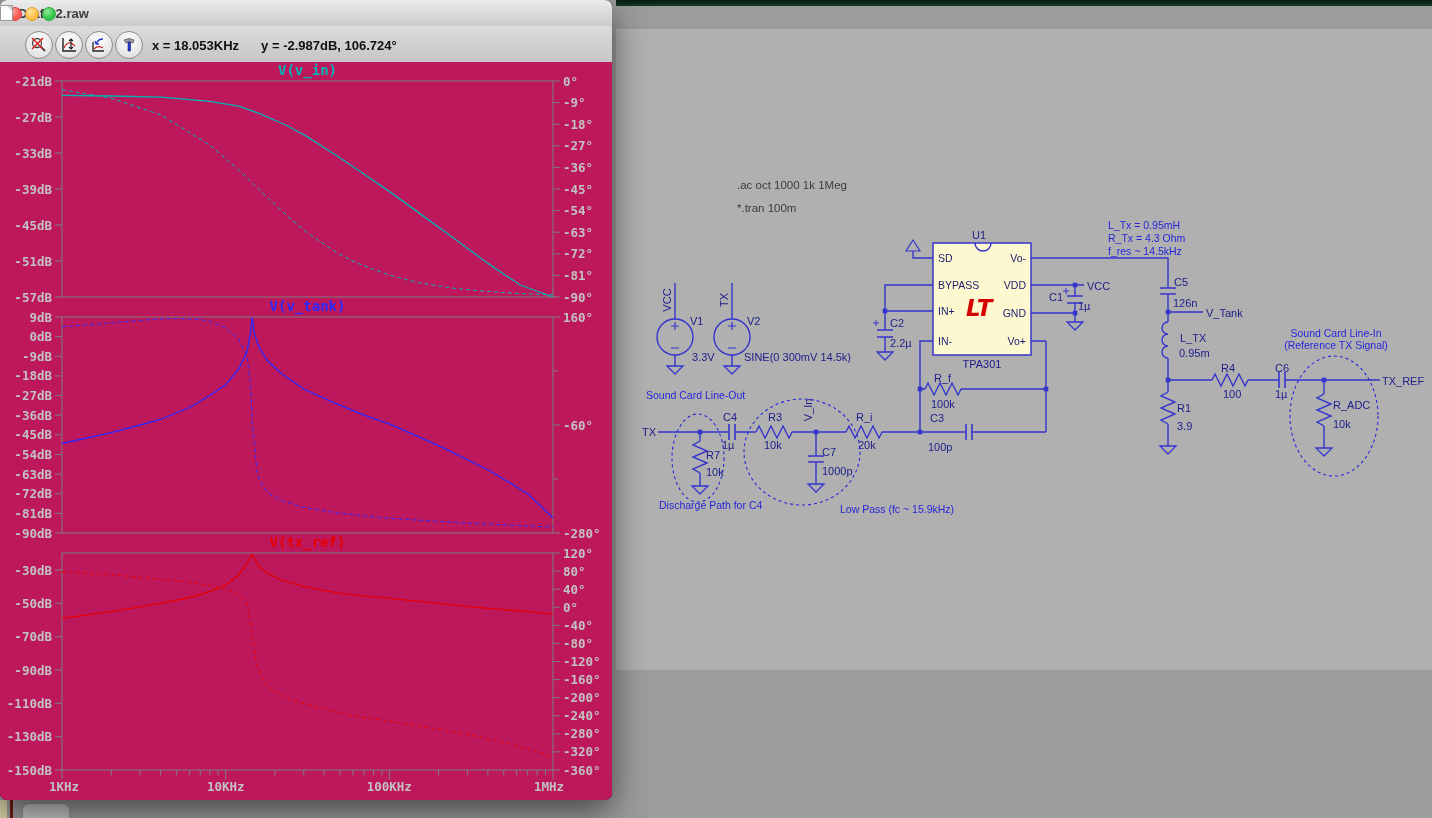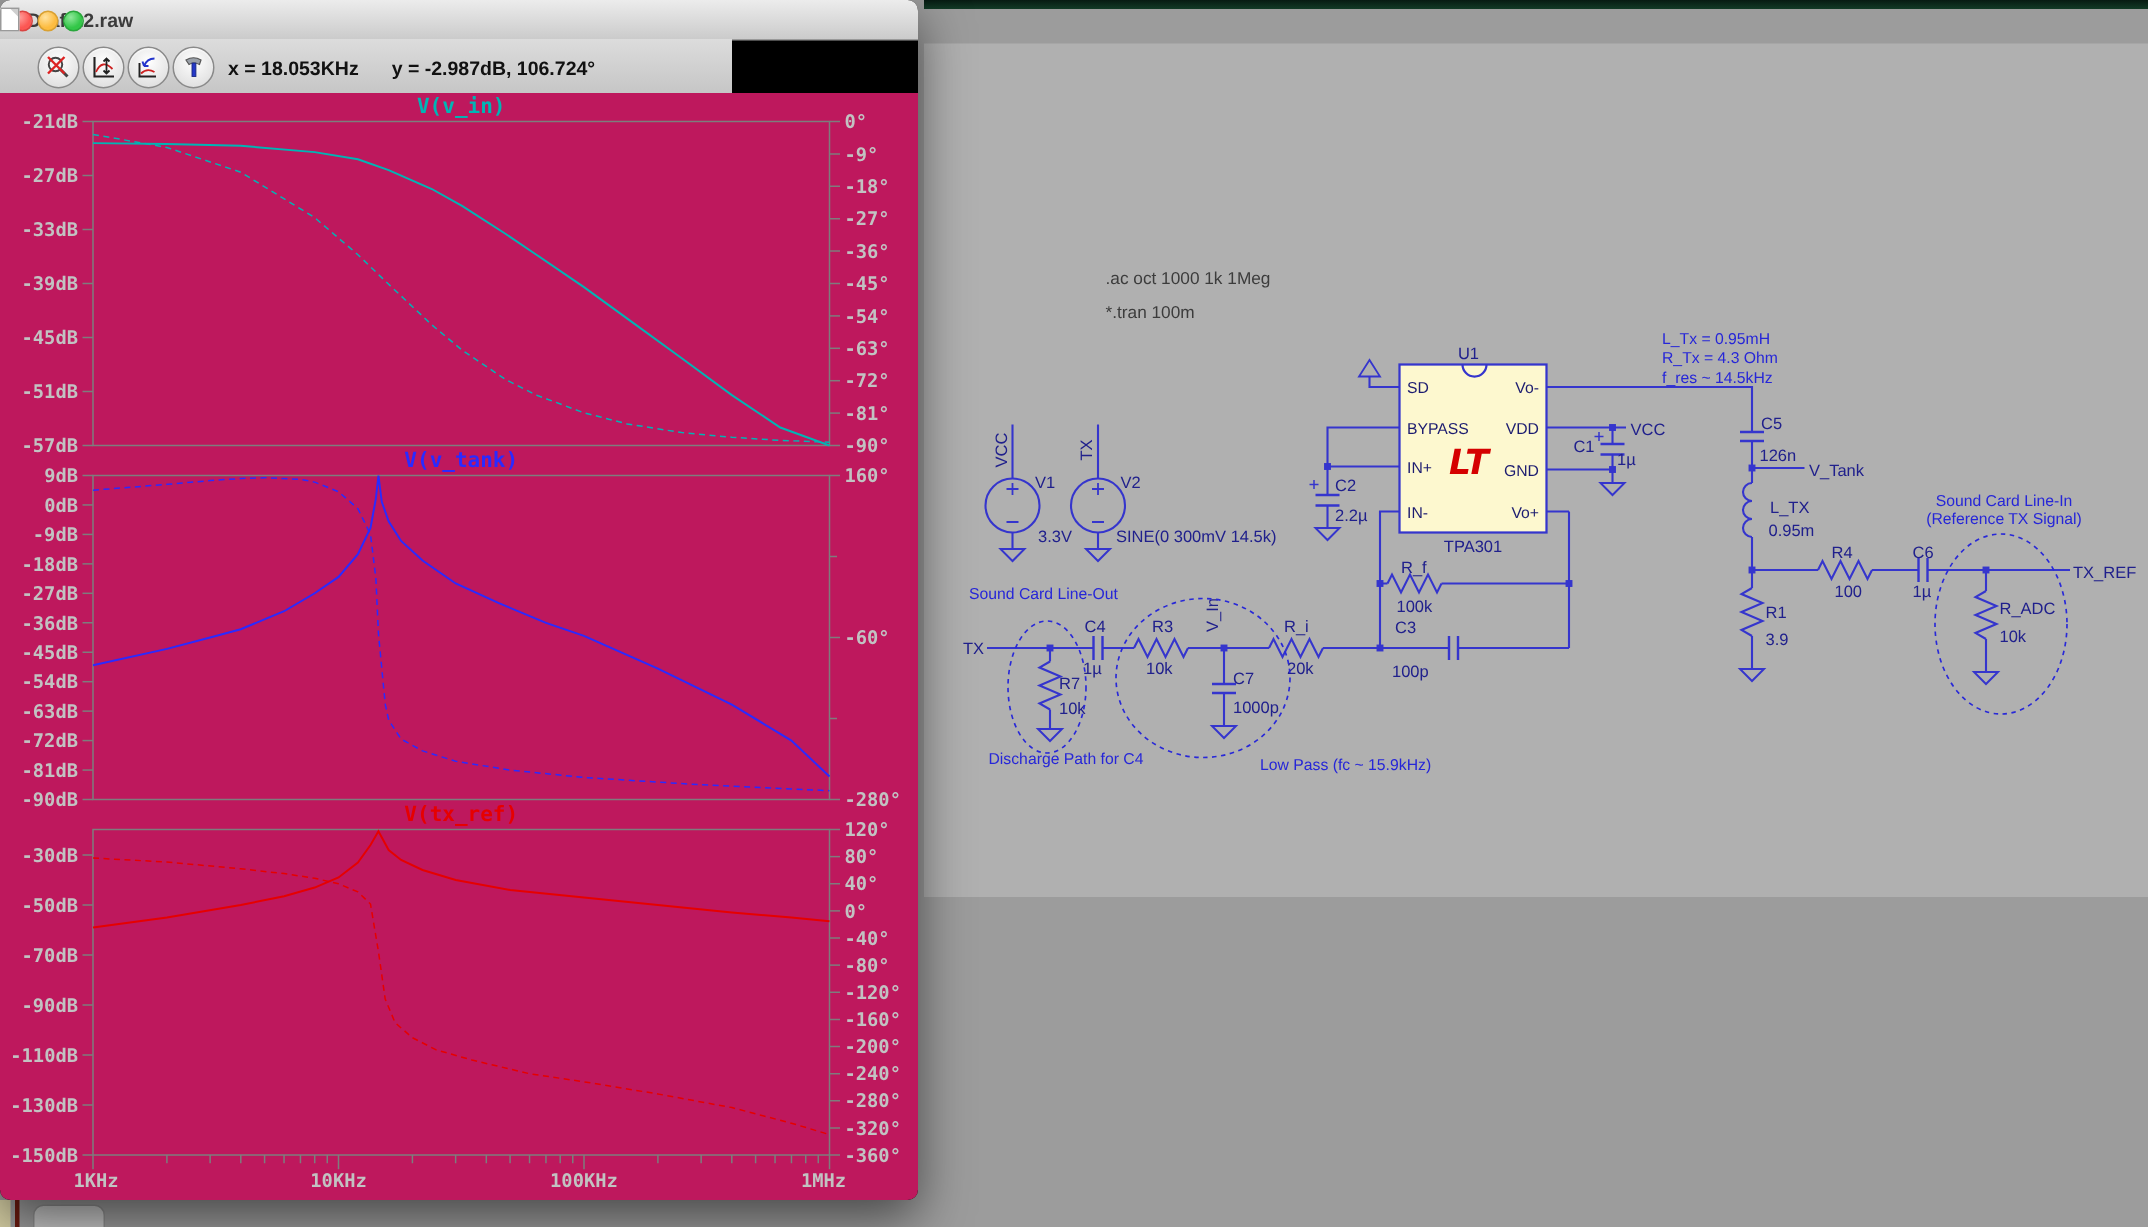--- a/index.html
+++ b/index.html
@@ -13,21 +13,21 @@
   #artifact-window{left:22px;top:803px;width:46px;height:15px;background:#c6c6c6;
     border:1px solid #8f8f8f;border-radius:7px 7px 0 0;}
 
   
   #schem-window{left:616px;top:0;width:816px;height:818px;}
   #schem-topstrip{left:0;top:0;width:816px;height:6px;background:linear-gradient(#071b12,#123a26);}
   #schem-titlebar{left:0;top:6px;width:816px;height:22px;
     background:linear-gradient(#efefef,#d9d9d9);border-bottom:1px solid #a8a8a8;
     display:flex;align-items:center;justify-content:center;gap:5px;}
   #schem-title{font-size:13px;color:#4a4a4a;}
-  #schem-canvas{left:0;top:29px;width:816px;height:569px;background:#b0b0b0;}
+  #schem-canvas{left:0;top:29px;width:816px;height:641px;background:#b0b0b0;}
   #schem-svg{display:block;}
 
   
   .slab{font:11px "Liberation Sans",sans-serif;fill:#20208c;}
   .spin{font:10.5px "Liberation Sans",sans-serif;fill:#1c1c70;}
   .sann{font:10.5px "Liberation Sans",sans-serif;fill:#2626d8;}
   .sdir{font:11.5px "Liberation Sans",sans-serif;fill:#3c3c3c;}
   .slogo{font:italic bold 23px "DejaVu Sans",sans-serif;fill:#d50000;}
 
   
@@ -37,21 +37,21 @@
     background:linear-gradient(#ececec,#cbcbcb);border-bottom:1px solid #9a9a9a;
     display:flex;align-items:center;justify-content:flex-start;gap:5px;}
   #plot-title{font-size:13px;font-weight:600;color:#3c3c3c;}
   .doc-icon{width:11px;height:14px;background:#fff;border:1px solid #9a9a9a;position:relative;}
   .doc-icon:after{content:"";position:absolute;right:0;top:0;border-style:solid;
     border-width:0 5px 5px 0;border-color:transparent #cfcfcf transparent transparent;}
   .traffic{position:absolute;top:7px;width:12px;height:12px;border-radius:50%;}
   #btn-close{left:8px;background:radial-gradient(circle at 35% 30%,#ff9d99,#fc5753 60%);border:1px solid #d94542;}
   #btn-min{left:25px;background:radial-gradient(circle at 35% 30%,#ffe2a0,#fdbc40 60%);border:1px solid #d9a133;}
   #btn-zoom{left:42px;background:radial-gradient(circle at 35% 30%,#8fe79a,#33c748 60%);border:1px solid #2aa73c;}
-  #plot-toolbar{left:0;top:26px;width:488px;height:36px;
+  #plot-toolbar{left:0;top:26px;width:612px;height:36px;
     background:linear-gradient(#dcdcdc,#c6c6c6);border-bottom:1px solid #8f8f8f;}
   .tool-btn{position:absolute;top:5px;width:26px;height:26px;border-radius:50%;
     background:radial-gradient(circle at 50% 35%,#ffffff,#d8d8d8);
     border:1px solid #8a8a8a;box-shadow:0 1px 1px rgba(255,255,255,.7) inset;
     display:flex;align-items:center;justify-content:center;}
   #readout{position:absolute;left:152px;top:12px;font:600 13px "Liberation Sans",sans-serif;color:#111;}
   #readout span{margin-right:22px;}
   #plot-area{left:0;top:62px;width:612px;height:738px;background:#be185d;}
 
   .tick{font:bold 12.5px "DejaVu Sans Mono",monospace;fill:#c2c2c2;}

